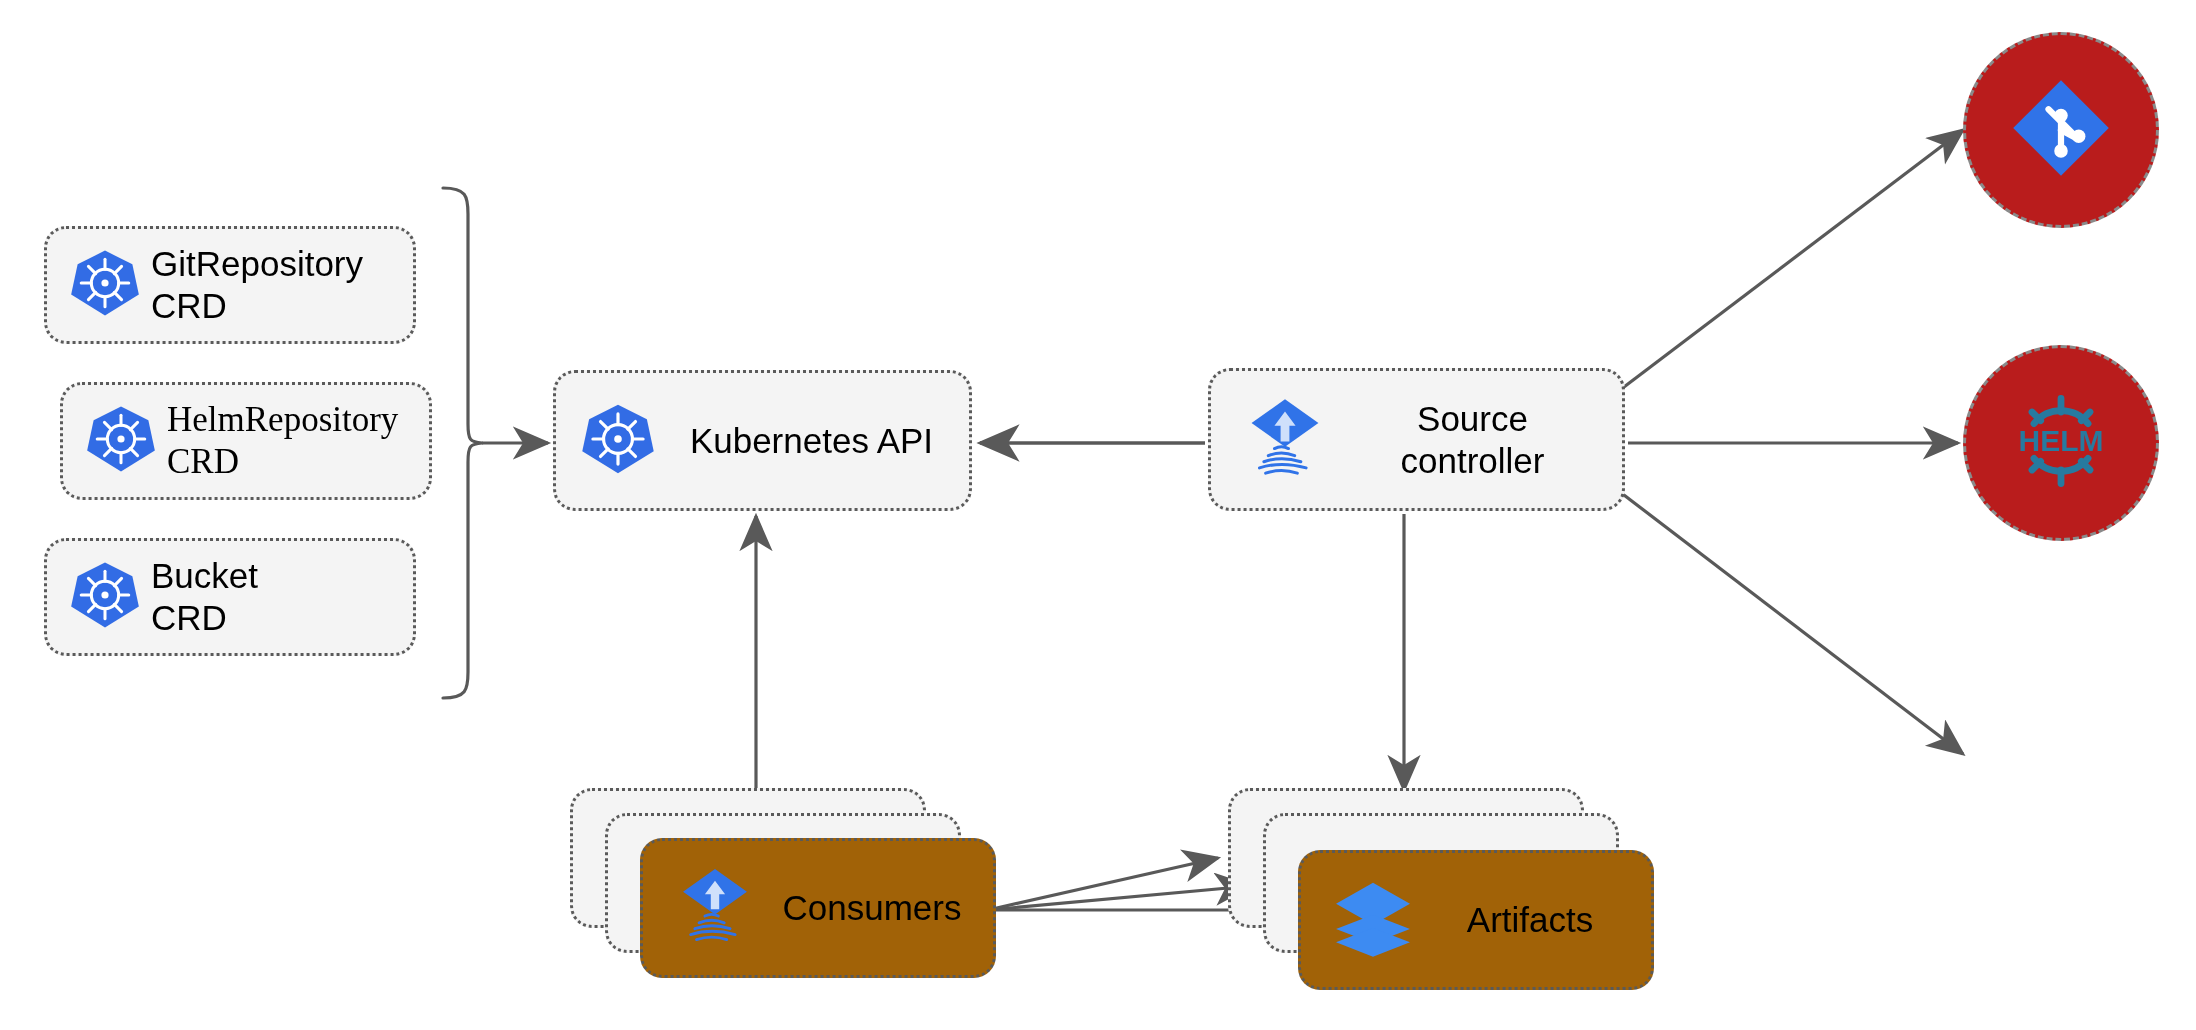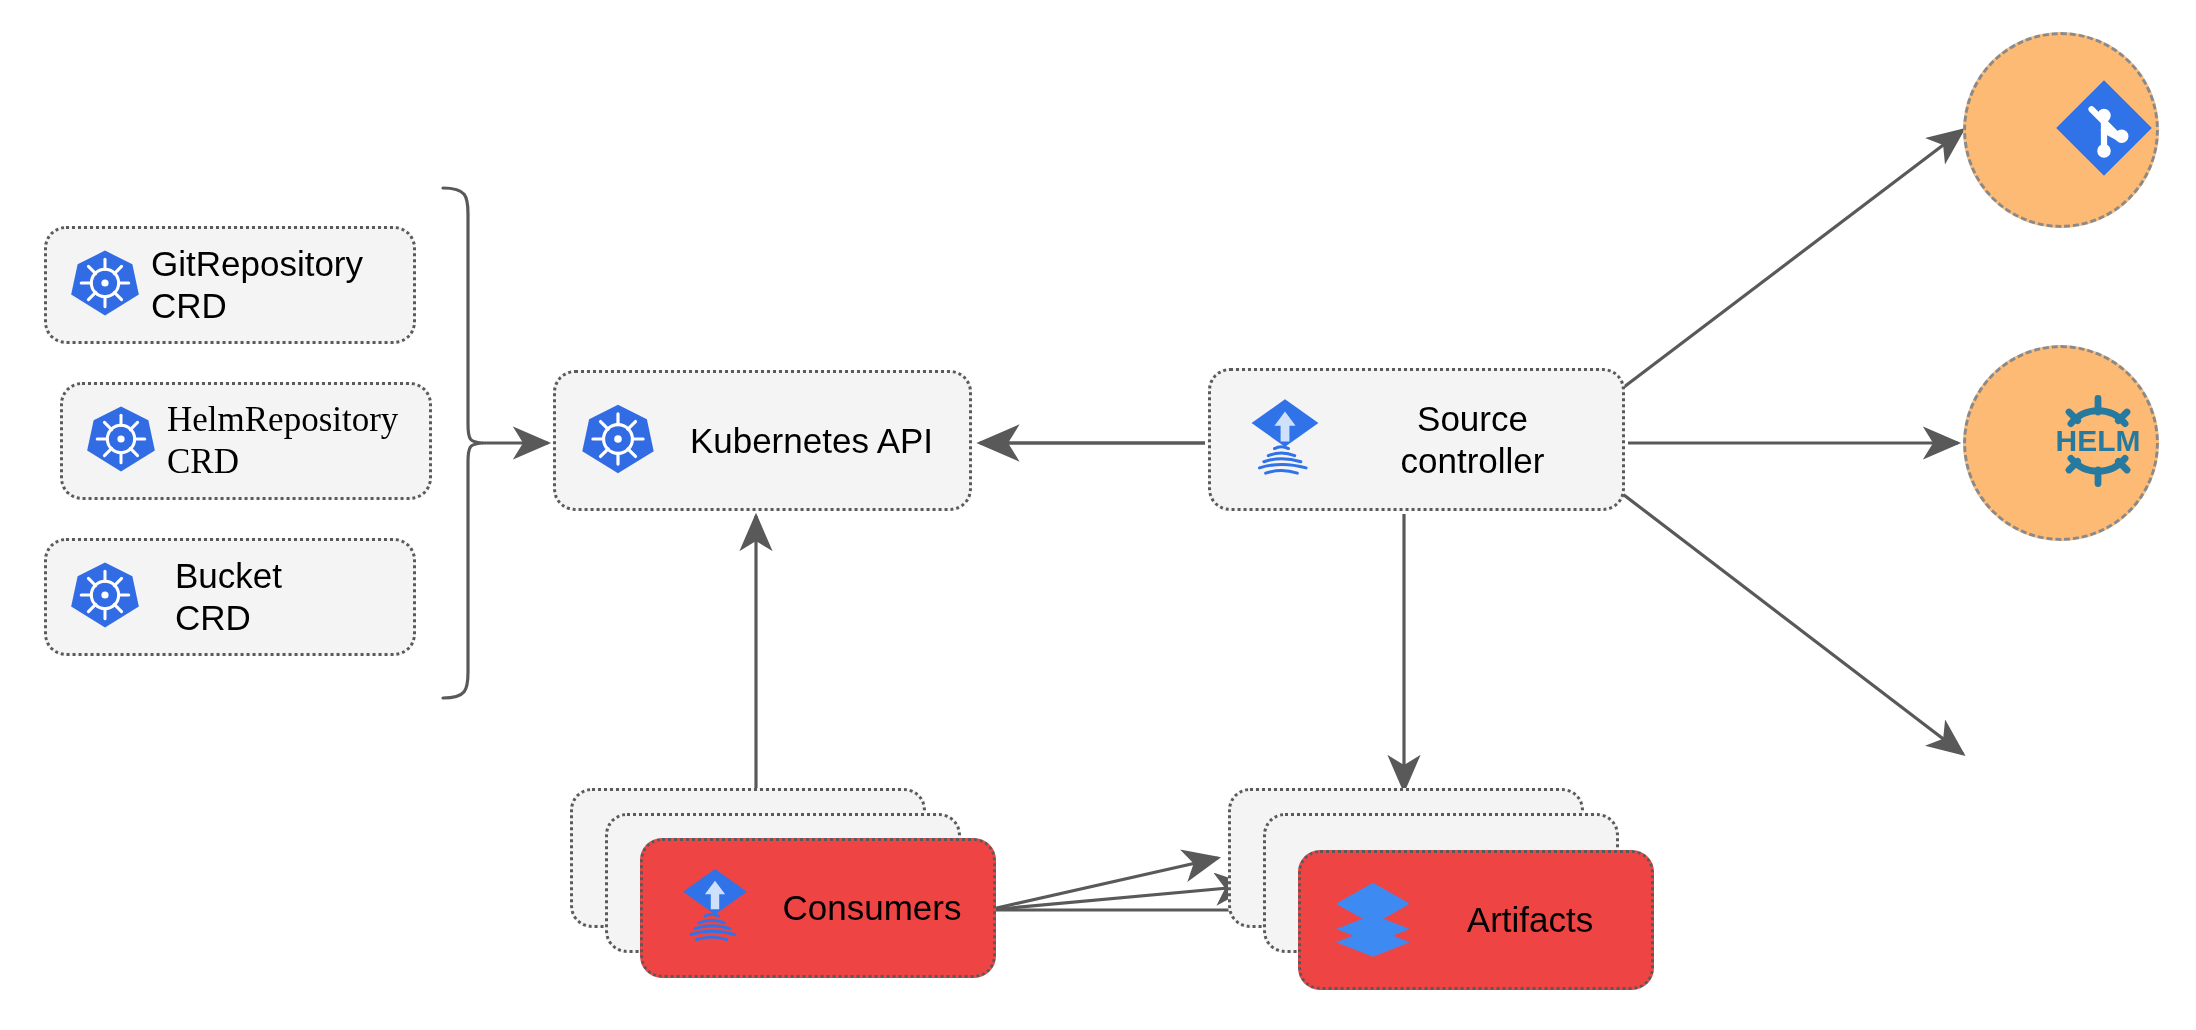--- a/index.html
+++ b/index.html
@@ -85,21 +85,21 @@
   .stack-shadow {
     position: absolute;
     box-sizing: border-box;
     background: #f4f4f4;
     border: 3px dotted #5a5a5a;
     border-radius: 22px;
   }
   .stack-front {
     position: absolute;
     box-sizing: border-box;
-    background: #ef4444;
+    background: #a16207;
     border: 3px dotted #5a5a5a;
     border-radius: 22px;
     display: flex;
     align-items: center;
     padding-left: 30px;
   }
   .stack-front .node-label {
     font-size: 35px;
     text-align: center;
     color: #000;
@@ -107,24 +107,24 @@
   }
 
   
   .ext-circle {
     position: absolute;
     box-sizing: border-box;
     width: 196px;
     height: 196px;
     border-radius: 50%;
     border: 3px dashed #8a8a8a;
-    background: #fdba74;
+    background: #b91c1c;
     display: flex;
     align-items: center;
-    justify-content: flex-end;
+    justify-content: center;
   }
 </style>
 </head>
 <body>
 
 <div id="canvas">
 
   <svg id="edges" viewBox="0 0 2196 1030" width="2196" height="1030">
     <defs>
       <marker id="ah" markerWidth="13" markerHeight="13" refX="11" refY="5.2" orient="auto" markerUnits="strokeWidth">
@@ -198,21 +198,21 @@
           <line x1="73" y1="27" x2="63" y2="37"></line>
           <line x1="37" y1="63" x2="27" y2="73"></line>
         </g>
         <circle cx="50" cy="50" r="5" fill="#ffffff"></circle>
       </svg>
     </span>
     <span class="node-label">HelmRepository
 CRD</span>
   </div>
 
-  <div class="node crd-box" style="left:44px; top:538px;gap:24px;">
+  <div class="node crd-box" style="left:44px; top:538px;">
     <span class="node-icon">
       <svg width="72" height="72" viewBox="0 0 100 100">
         <polygon points="50,5 88,24 97,66 50,95 3,66 12,24" fill="#326ce5"></polygon>
         <g fill="none" stroke="#ffffff" stroke-width="4.2" stroke-linecap="round">
           <circle cx="50" cy="50" r="19"></circle>
           <line x1="50" y1="17" x2="50" y2="31"></line>
           <line x1="50" y1="69" x2="50" y2="83"></line>
           <line x1="17" y1="50" x2="31" y2="50"></line>
           <line x1="69" y1="50" x2="83" y2="50"></line>
           <line x1="27" y1="27" x2="37" y2="37"></line>

